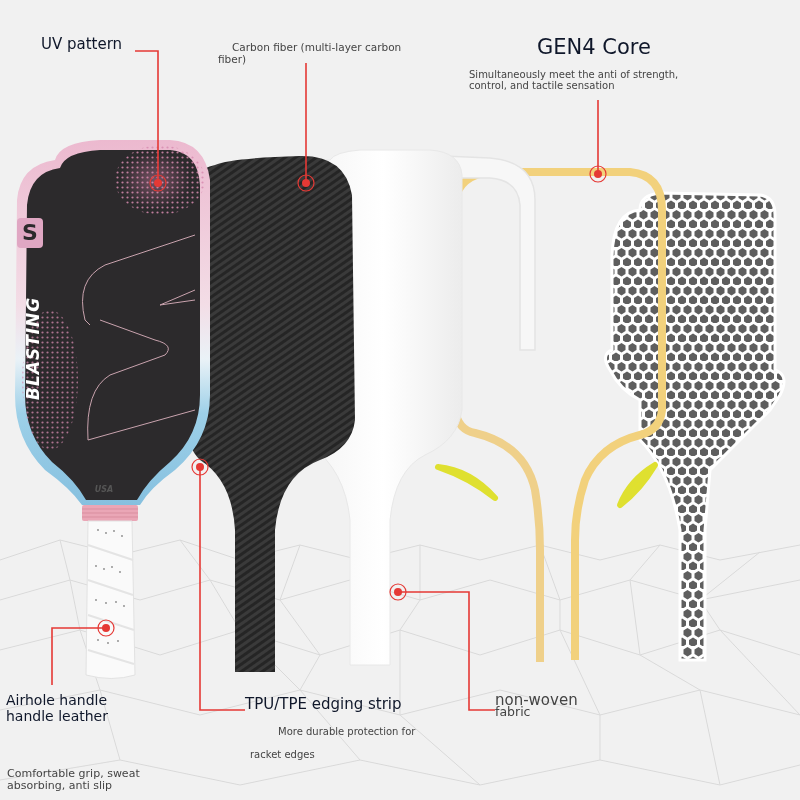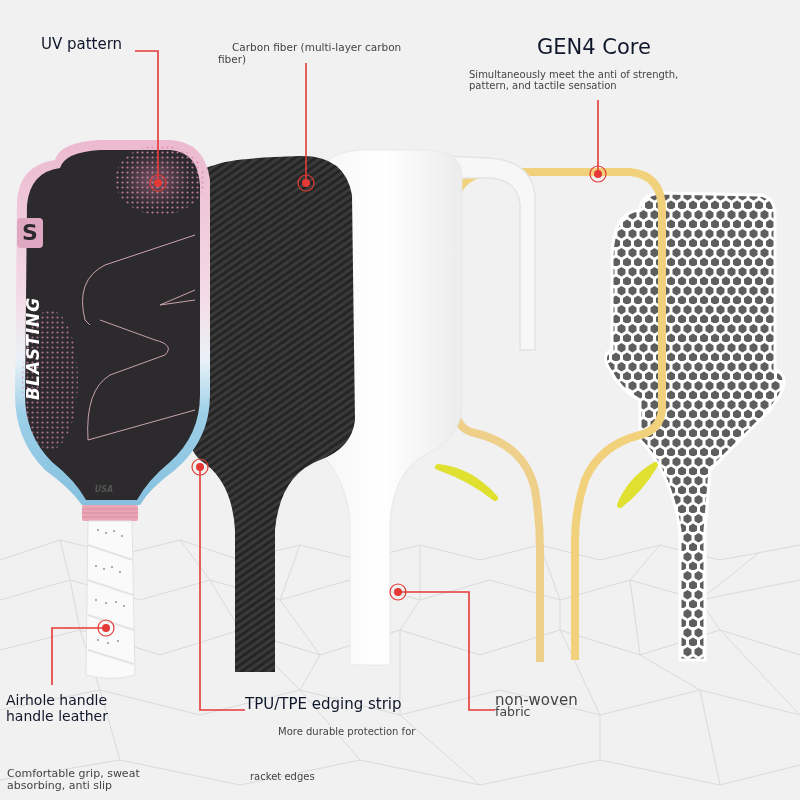--- a/index.html
+++ b/index.html
@@ -174,26 +174,26 @@
     </g>
   </svg>
 
   <div class="label t-title" style="left:41px; top:37px;">UV pattern</div>
 
   <div class="label t-small" style="left:232px; top:42px;">Carbon fiber (multi-layer carbon</div>
   <div class="label t-small" style="left:218px; top:54px;">fiber)</div>
 
   <div class="label t-big" style="left:537px; top:36px;">GEN4 Core</div>
   <div class="label t-sub" style="left:469px; top:70px;">Simultaneously meet the anti of strength,</div>
-  <div class="label t-sub" style="left:469px; top:81px;">pattern, and tactile sensation</div>
+  <div class="label t-sub" style="left:469px; top:81px;">control, and tactile sensation</div>
 
   <div class="label t-mid" style="left:6px; top:693px;">Airhole handle</div>
   <div class="label t-mid" style="left:6px; top:709px;">handle leather</div>
   <div class="label t-desc" style="left:7px; top:728px;">Comfortable grip, sweat</div>
   <div class="label t-desc" style="left:7px; top:740px;">absorbing, anti slip</div>
 
   <div class="label t-title" style="left:245px; top:697px;">TPU/TPE edging strip</div>
   <div class="label t-sub" style="left:250px; top:727px;margin-left:28px;">More durable protection for</div>
-  <div class="label t-sub" style="left:250px; top:772px;">racket edges</div>
+  <div class="label t-sub" style="left:250px; top:750px;">racket edges</div>
 
   <div class="label t-small" style="left:495px; top:693px; font-size:15px;">non-woven</div>
   <div class="label t-small" style="left:495px; top:706px; font-size:12.5px;">fabric</div>
 </div>
 
 </body></html>

